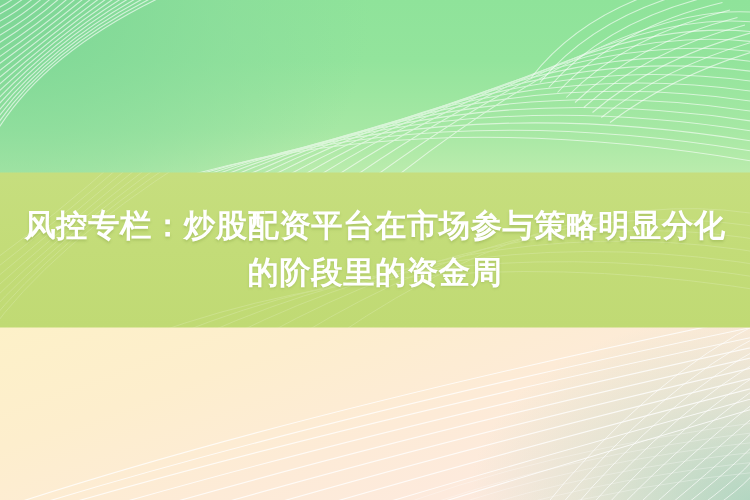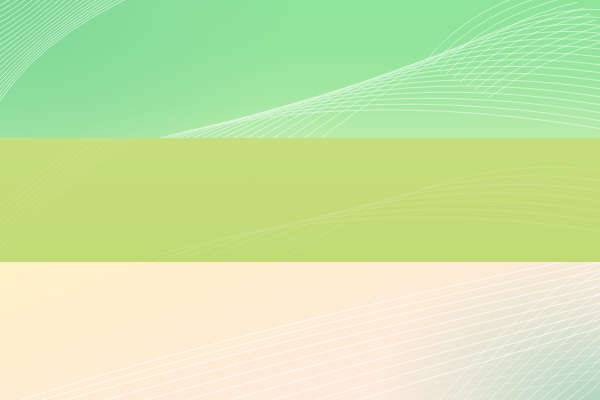--- a/index.html
+++ b/index.html
@@ -253,15 +253,17 @@
           <path d="M 186 130 Q 394 26 620 66"></path>
           <path d="M 212 130 Q 414 18 620 56"></path>
           <path d="M 240 130 Q 436 10 620 46"></path>
           <path d="M 270 130 Q 458 2 620 36"></path>
         </g>
       </svg>
     </div>
   </div>
 
   <div class="headline">
+    <div class="line">风控专栏：炒股配资平台在市场参与策略明显分化</div>
+    <div class="line">的阶段里的资金周</div>
   </div>
 
 </div>
 
 </body></html>

